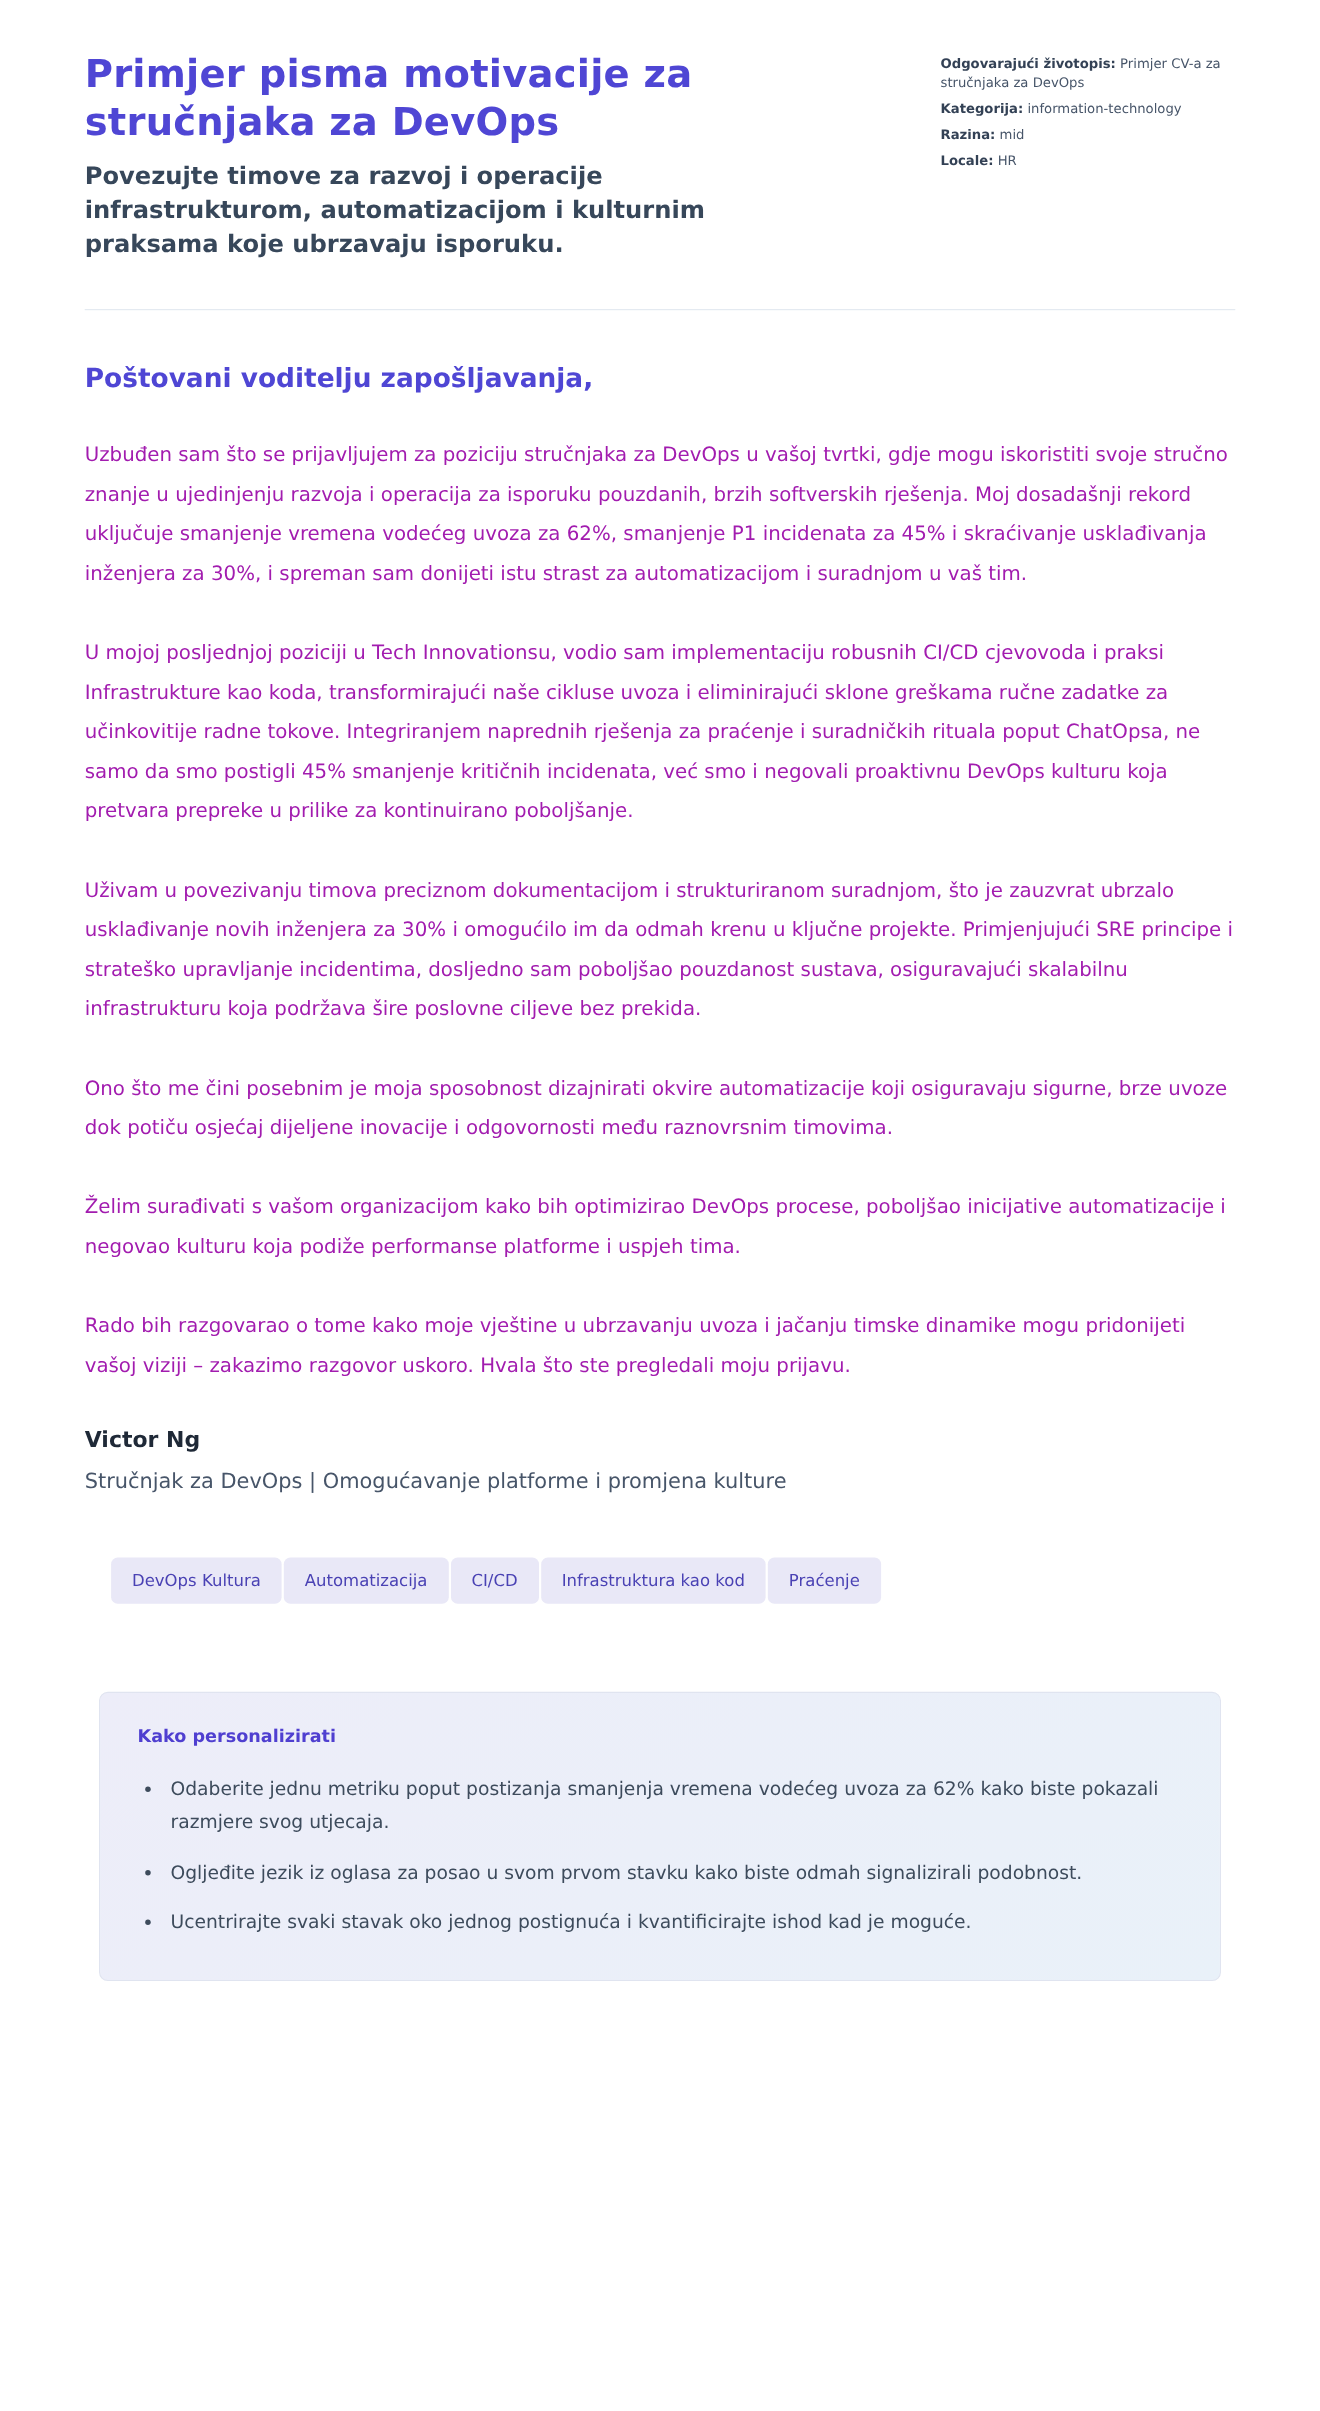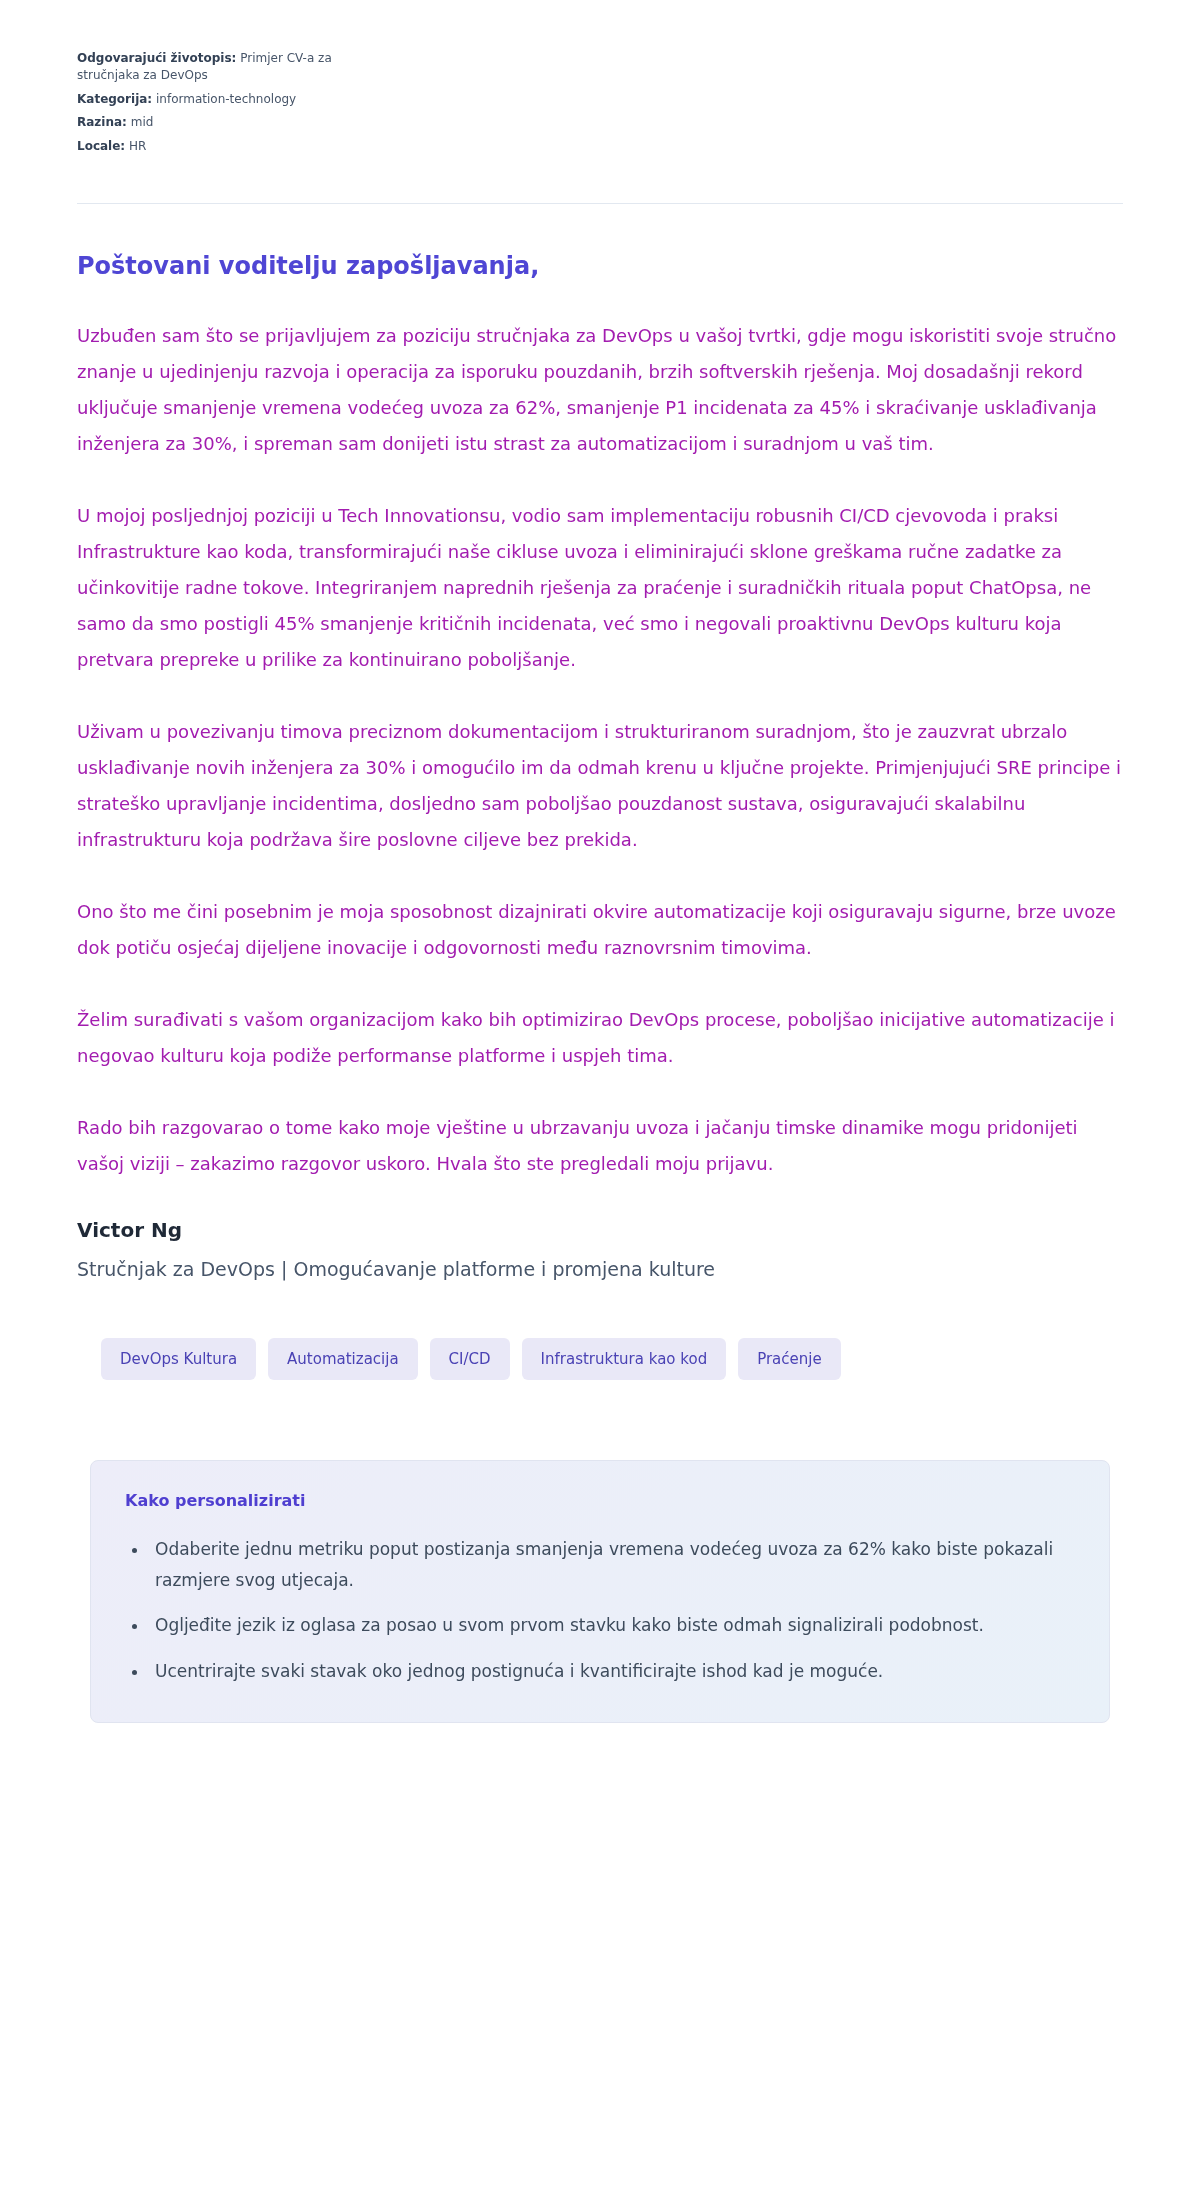--- a/index.html
+++ b/index.html
@@ -85,21 +85,21 @@
   }
   .signature-role {
     font-size: 19px;
     color: #475569;
     margin: 16px 0 0 0;
   }
   
   .tags {
     display: flex;
     flex-wrap: wrap;
-    gap: 12px;
+    gap: 2px;
     margin-top: 58px;
     padding-left: 24px;
   }
   .tag {
     background: #e9e8f7;
     color: #4a42b4;
     font-size: 15px;
     padding: 12px 19px;
     border-radius: 6px;
     white-space: nowrap;
@@ -132,20 +132,24 @@
   .tips-list li:last-child { margin-bottom: 0; }
   .page-bottom-space { height: 66px; }
 </style>
 </head>
 <body>
 
 <div class="page">
   <div class="container">
 
     <div class="header">
+      <div class="header-left">
+        <h1 class="page-title">Primjer pisma motivacije za stručnjaka za DevOps</h1>
+        <p class="page-subtitle">Povezujte timove za razvoj i operacije infrastrukturom, automatizacijom i kulturnim praksama koje ubrzavaju isporuku.</p>
+      </div>
       <div class="meta">
         <div class="meta-row">
           <span class="meta-label">Odgovarajući životopis:</span>
           <span class="meta-value">Primjer CV-a za stručnjaka za DevOps</span>
         </div>
         <div class="meta-row">
           <span class="meta-label">Kategorija:</span>
           <span class="meta-value">information-technology</span>
         </div>
         <div class="meta-row">

